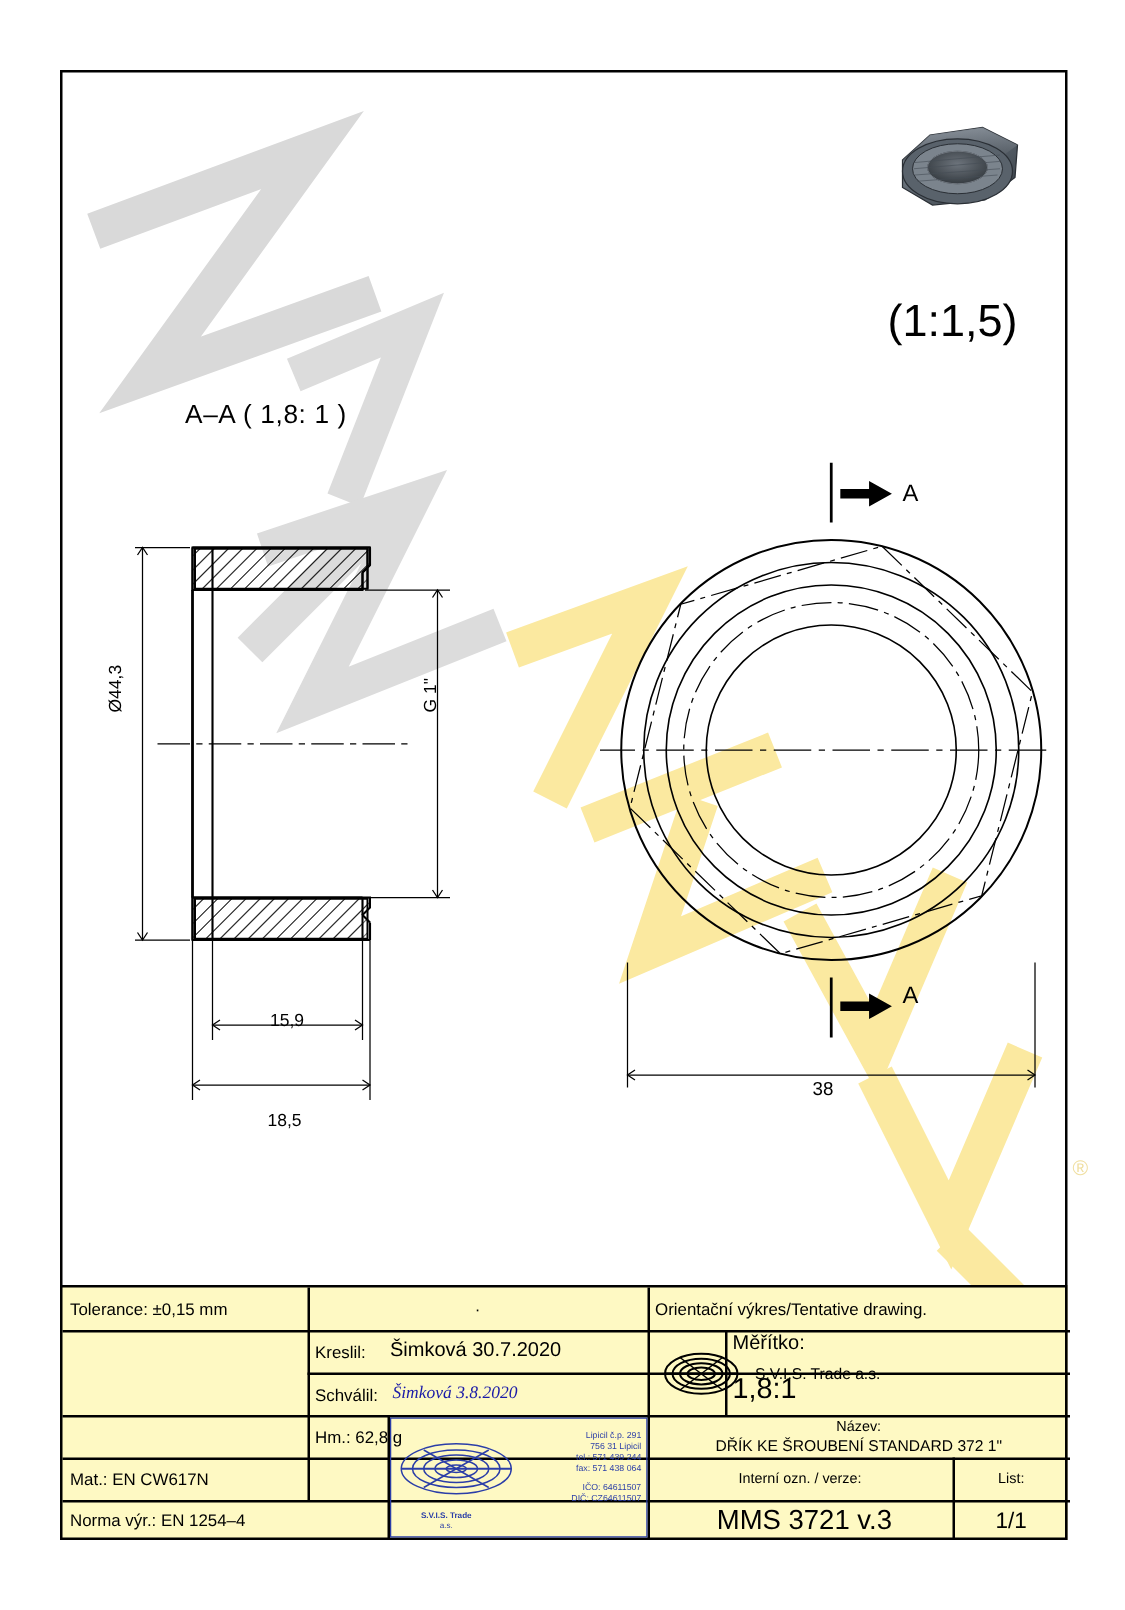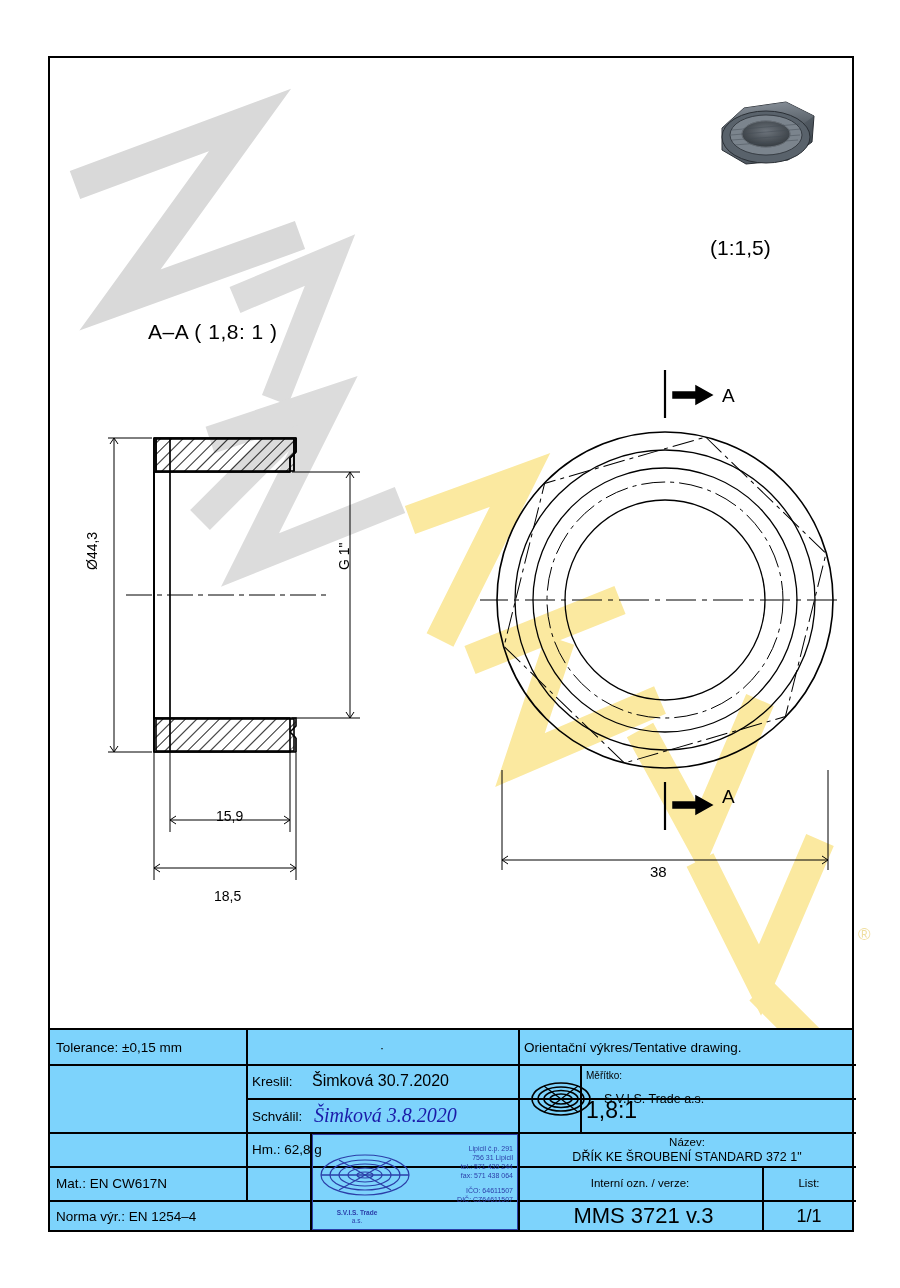--- a/index.html
+++ b/index.html
@@ -45,21 +45,21 @@
     white-space: nowrap;
     z-index: 6;
   }
   .section-title {
     left: 148px; top: 320px;
     font-size: 21px;
     letter-spacing: 0.5px;
   }
   .scale-iso {
     left: 710px; top: 236px;
-    font-size: 21px;
+    font-size: 36px;
   }
   .arrow-a-top { left: 722px; top: 385px; font-size: 19px; }
   .arrow-a-bot { left: 722px; top: 786px; font-size: 19px; }
   .dim-159 { left: 216px; top: 808px; font-size: 14px; }
   .dim-185 { left: 214px; top: 856px; font-size: 14px; margin-top: 32px; }
   .dim-38  { left: 650px; top: 863px; font-size: 15px; }
   .dim-d443 {
     left: 84px; top: 570px;
     font-size: 14px;
     transform: rotate(-90deg);
@@ -74,40 +74,40 @@
   
   .titleblock {
     position: absolute;
     left: 48px;
     top: 1028px;
     width: 806px;
     height: 204px;
     z-index: 7;
     box-sizing: border-box;
     border: 2px solid #000;
-    background: #7dd3fc;
+    background: #fef9c3;
     font-size: 13px;
   }
   .tb-line { position: absolute; background: #000; }
   .tb-cell {
     position: absolute;
     box-sizing: border-box;
     display: flex;
     align-items: center;
     padding: 0 6px;
     color: #000;
     font-size: 13.5px;
     white-space: nowrap;
   }
   .tb-cell.center { justify-content: center; }
   .hand {
     font-family: "Liberation Serif", serif;
     font-style: italic;
     color: #1a1aa8;
-    font-size: 20px;
+    font-size: 14px;
   }
   .big { font-size: 23px; }
   .mid { font-size: 16px; }
   
   .stamp {
     position: absolute;
     box-sizing: border-box;
     border: 1.5px solid #2b3ea8;
     color: #2b3ea8;
     overflow: hidden;
@@ -339,21 +339,21 @@
     <div class="tb-cell" style="left:0;top:0;width:196px;height:34px">Tolerance: ±0,15 mm</div>
     <div class="tb-cell center" style="left:196px;top:0;width:272px;height:34px">·</div>
     <div class="tb-cell" style="left:468px;top:0;width:338px;height:34px">Orientační výkres/Tentative drawing.</div>
 
     <div class="tb-cell" style="left:196px;top:34px;width:62px;height:34px">Kreslil:</div>
     <div class="tb-cell mid" style="left:256px;top:34px;width:274px;height:34px">Šimková 30.7.2020</div>
 
     <div class="tb-cell" style="left:196px;top:68px;width:62px;height:36px">Schválil:</div>
     <div class="tb-cell hand" style="left:258px;top:68px;width:272px;height:34px">Šimková  3.8.2020</div>
 
-    <div class="tb-cell" style="left:530px;top:34px;width:100px;height:22px;font-size:10px">Měřítko:</div>
+    <div class="tb-cell" style="left:530px;top:34px;width:100px;height:22px;font-size:16px">Měřítko:</div>
     <div class="tb-cell big" style="left:530px;top:60px;width:100px;height:40px">1,8:1</div>
 
     <div class="svis-logo-wrap" style="left:480px;top:42px;width:320px;height:54px">
       <svg width="62" height="40" viewBox="0 0 62 40">
         <g stroke="#000" fill="none" stroke-width="1.6">
           <ellipse cx="31" cy="20" rx="29" ry="16"></ellipse>
           <ellipse cx="31" cy="20" rx="23" ry="12"></ellipse>
           <ellipse cx="31" cy="20" rx="17" ry="8.5"></ellipse>
           <ellipse cx="31" cy="20" rx="11" ry="5"></ellipse>
           <path d="M2 20 L60 20" stroke-width="2"></path>

